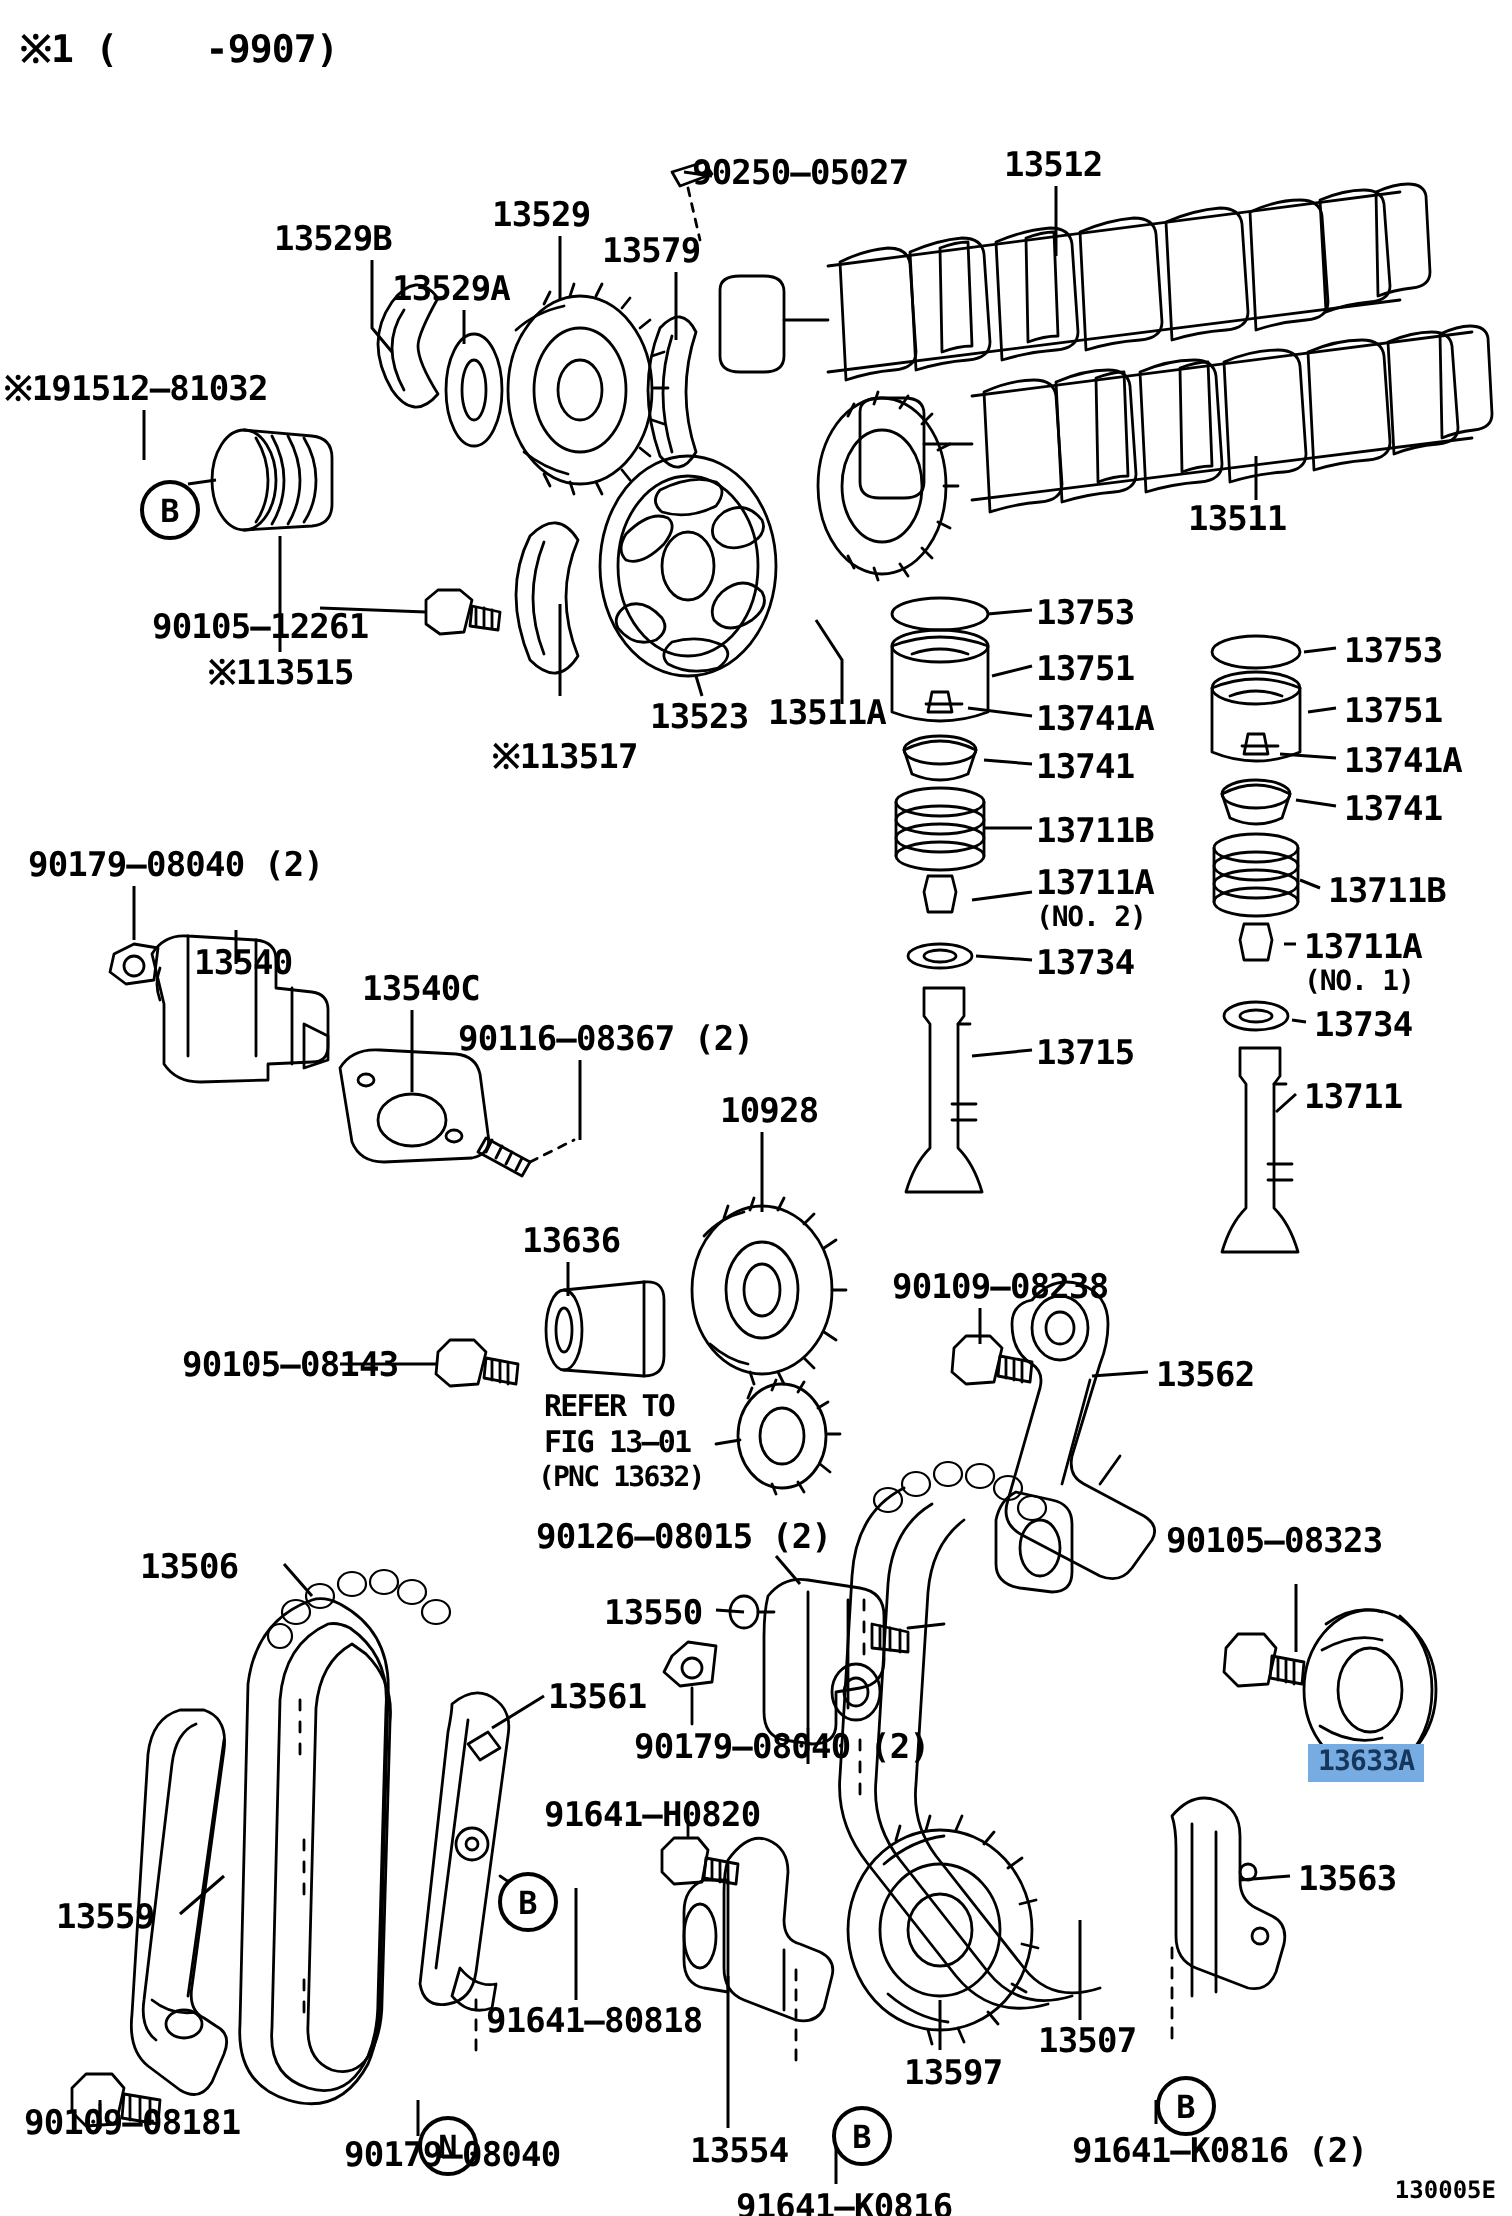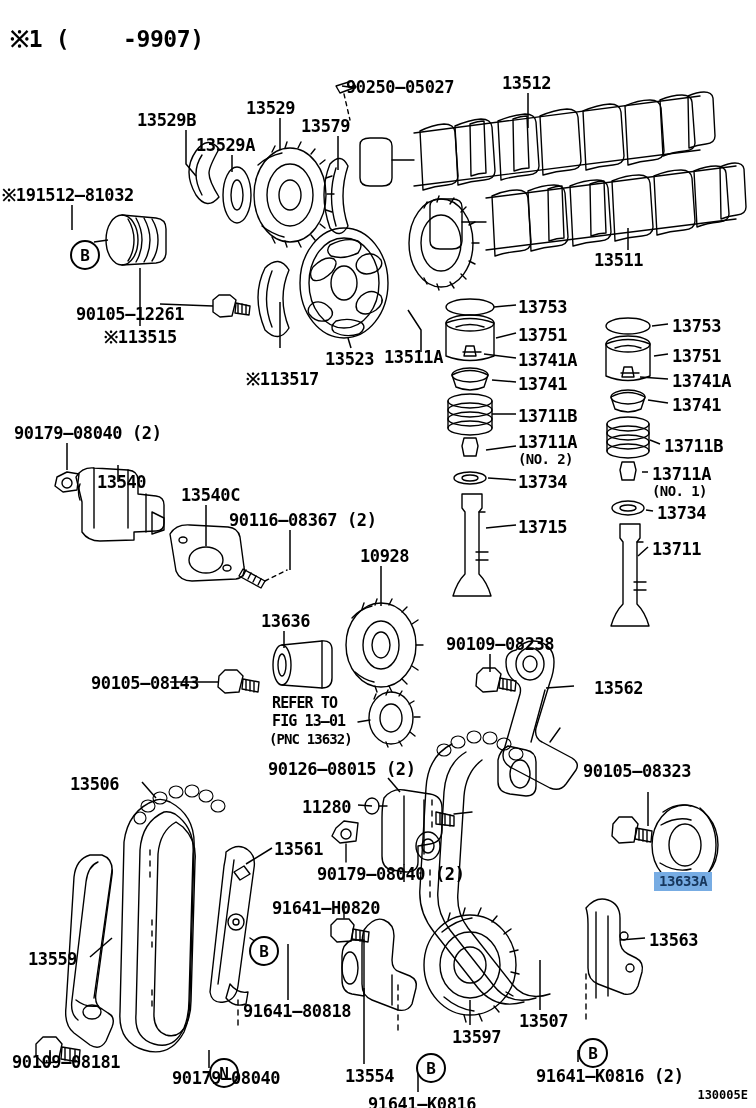--- a/index.html
+++ b/index.html
@@ -403,21 +403,21 @@
         <path d="M596 912 l0 86"></path>
         <path d="M608 916 l0 80"></path>
         <ellipse cx="624" cy="936" rx="4" ry="4"></ellipse>
         <ellipse cx="630" cy="968" rx="4" ry="4"></ellipse>
         <path d="M586 974 l0 46" stroke-dasharray="5 5"></path>
       </g>
 
     </g>
   </svg>
 
-  <div class="lbl" style="left:10px;top:28px;font-size:23px;">※1 (    -9907)</div>
+  <div class="lbl" style="left:10px;top:16px;font-size:19px;">※1 (    -9907)</div>
 
   <div>
     <div class="lbl note" style="left:272px;top:696px;">REFER TO</div>
     <div class="lbl note" style="left:272px;top:714px;">FIG 13–01</div>
     <div class="lbl note" style="left:269px;top:732px;font-size:14px;">(PNC 13632)</div>
   </div>
 
   <svg style="position:absolute;left:0;top:0;width:756px;height:1108px;pointer-events:none;" viewBox="0 0 756 1108" xmlns="http://www.w3.org/2000/svg">
     <g stroke="#000" stroke-width="1.5" fill="none">
       <path d="M72 205 L72 230"></path>
@@ -529,25 +529,25 @@
       <div class="lbl" style="left: 657px; top: 505px;">13734</div>
       <div class="lbl" style="left: 652px; top: 541px;">13711</div>
       <div class="lbl" style="left: 14px; top: 425px;">90179–08040 (2)</div>
       <div class="lbl" style="left: 97px; top: 447px; margin-top: 27px;">13540</div>
       <div class="lbl" style="left: 181px; top: 487px;">13540C</div>
       <div class="lbl" style="left: 229px; top: 512px;">90116–08367 (2)</div>
       <div class="lbl" style="left: 360px; top: 548px;">10928</div>
       <div class="lbl" style="left: 261px; top: 613px;">13636</div>
       <div class="lbl" style="left: 91px; top: 675px;">90105–08143</div>
       <div class="lbl" style="left: 446px; top: 636px;">90109–08238</div>
-      <div class="lbl" style="left: 578px; top: 680px; margin-left: 16px;">13562</div>
+      <div class="lbl" style="left: 578px; top: 680px;">13562</div>
       <div class="lbl" style="left: 583px; top: 763px;">90105–08323</div>
       <div class="lbl" style="left: 268px; top: 761px;">90126–08015 (2)</div>
       <div class="lbl" style="left: 70px; top: 776px;">13506</div>
-      <div class="lbl" style="left: 302px; top: 799px;">11280</div>
+      <div class="lbl" style="left: 302px; top: 799px;">13550</div>
       <div class="lbl" style="left: 274px; top: 841px;">13561</div>
       <div class="lbl" style="left: 317px; top: 866px;">90179–08040 (2)</div>
       <div class="lbl" style="left: 272px; top: 900px;">91641–H0820</div>
       <div class="lbl" style="left: 28px; top: 951px;">13559</div>
       <div class="lbl" style="left: 243px; top: 1003px;">91641–80818</div>
       <div class="lbl" style="left: 12px; top: 1054px;">90109–08181</div>
       <div class="lbl" style="left: 172px; top: 1070px;">90179–08040</div>
       <div class="lbl" style="left: 345px; top: 1068px;">13554</div>
       <div class="lbl" style="left: 368px; top: 1096px;">91641–K0816</div>
       <div class="lbl" style="left: 452px; top: 1029px;">13597</div>

